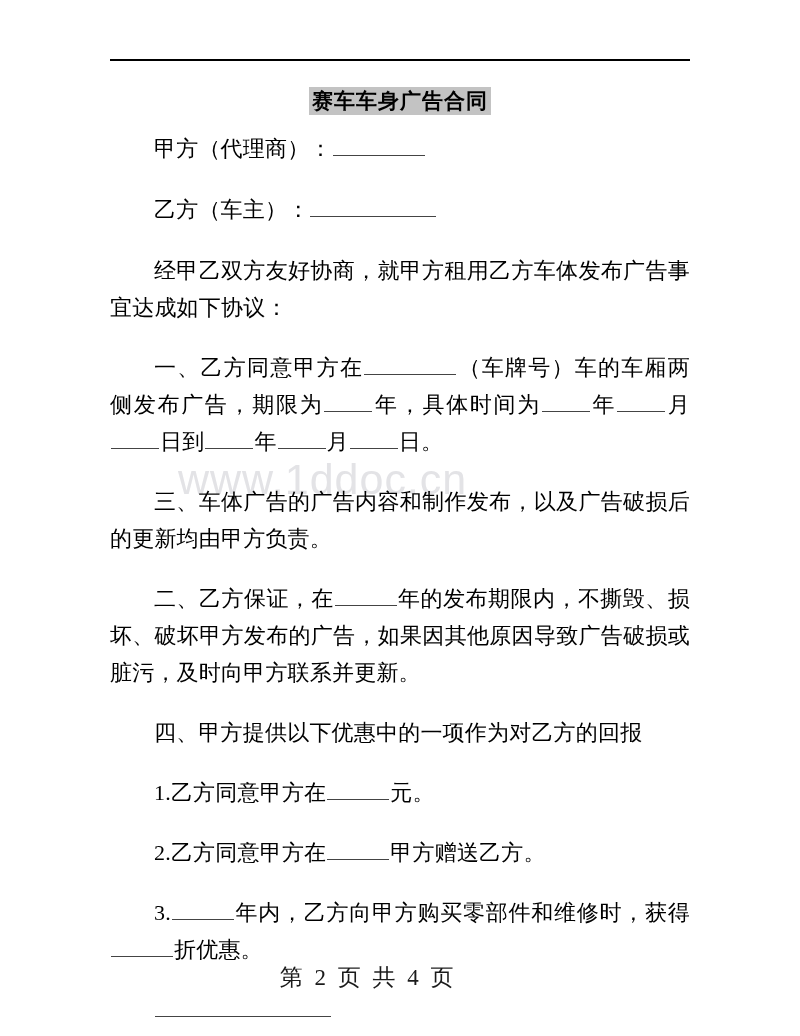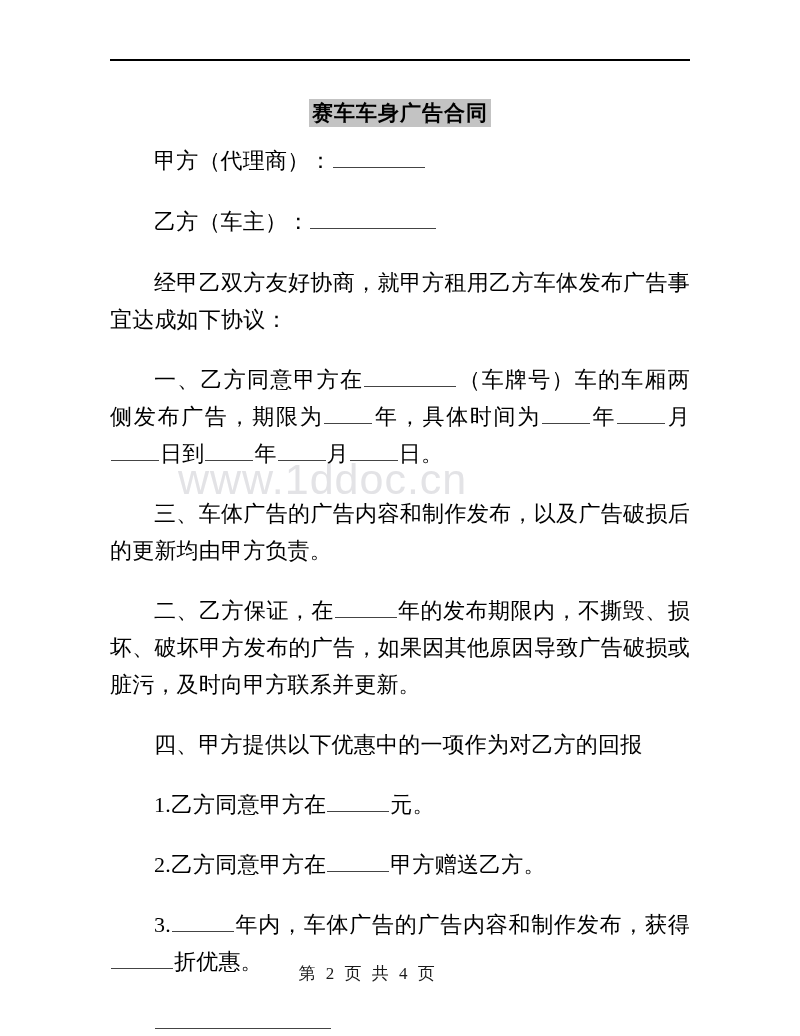--- a/index.html
+++ b/index.html
@@ -56,21 +56,21 @@
     width: 580px;
     z-index: 2;
   }
 
   .doc-title {
     text-align: center;
     font-size: 21px;
     font-weight: bold;
     letter-spacing: 1px;
     line-height: 30px;
-    margin: 12px 0 14px 0;
+    margin: 0 0 14px 0;
   }
   .doc-title .hl {
     background: #c3c3c3;
     padding: 2px 3px;
   }
 
   p.para {
     margin: 0 0 22px 0;
     font-size: 22px;
     line-height: 37px;
@@ -103,21 +103,21 @@
   .blank.b12 { width: 126px; }
   .blank.b18 { width: 176px; }
 
   
   .footer {
     position: absolute;
     left: 0;
     top: 962px;
     width: 736px;
     text-align: center;
-    font-size: 17px;
+    font-size: 23px;
     letter-spacing: 3px;
     color: #1a1a1a;
     z-index: 2;
   }
 </style>
 </head>
 <body>
 
 <div class="page">
 
@@ -140,21 +140,21 @@
     <p class="para indent1"><span>三、</span><span>车体广告的广告内容和制作发布，以及广告破损后的更新均由甲方负责。</span></p>
 
     <p class="para indent1"><span>二、</span><span>乙方保证，在</span><span class="blank b6"></span><span>年的发布期限内，不撕毁、损坏、破坏甲方发布的广告，如果因其他原因导致广告破损或脏污，及时向甲方联系并更新。</span></p>
 
     <p class="para indent1"><span>四、</span><span>甲方提供以下优惠中的一项作为对乙方的回报</span></p>
 
     <p class="para indent1"><span>1.</span><span>乙方同意甲方在</span><span class="blank b6"></span><span>元。</span></p>
 
     <p class="para indent1"><span>2.</span><span>乙方同意甲方在</span><span class="blank b6"></span><span>甲方赠送乙方。</span></p>
 
-    <p class="para indent1"><span>3.</span><span class="blank b6"></span><span>年内，车体广告的广告内容和制作发布，获得</span><span class="blank b6"></span><span>折优惠。</span></p>
+    <p class="para indent1"><span>3.</span><span class="blank b6"></span><span>年内，乙方向甲方购买零部件和维修时，获得</span><span class="blank b6"></span><span>折优惠。</span></p>
 
     <p class="para indent1"><span class="blank b18"></span></p>
 
   </div>
 
   <div class="footer"><span>第 2 页 共 4 页</span></div>
 
 </div>
 
 </body></html>

